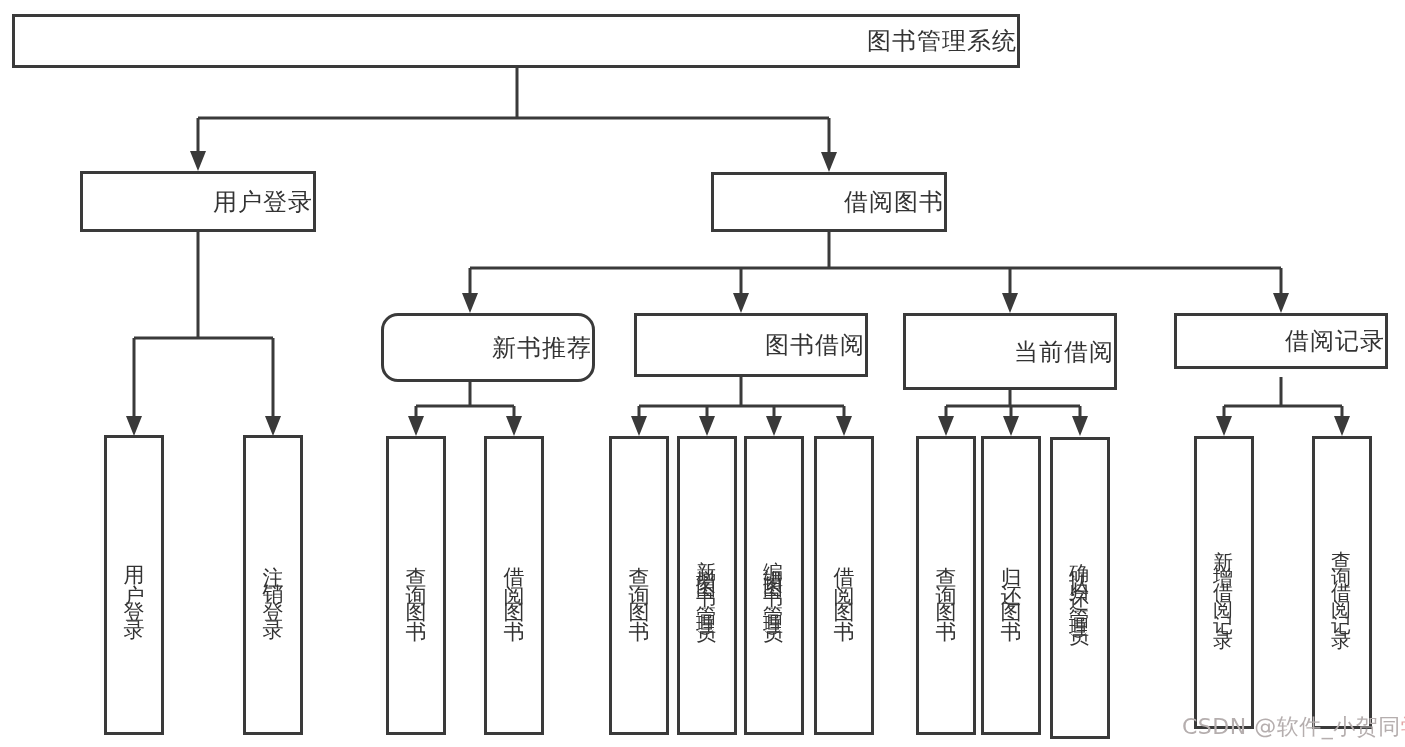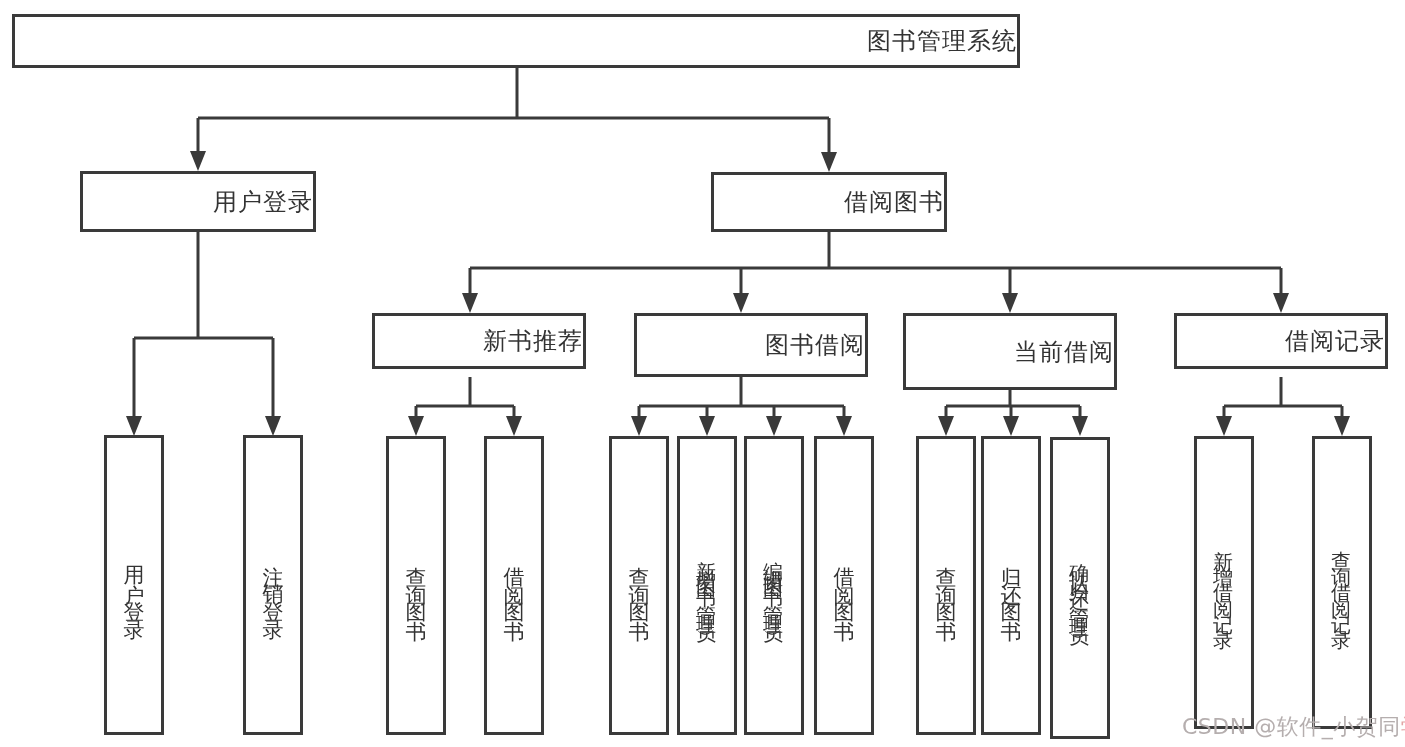--- a/index.html
+++ b/index.html
@@ -67,21 +67,21 @@
     <span>图书管理系统</span>
   </div>
 
   <div class="pbox" style="left:80px;top:171px;width:236px;height:61px;">
     <span>用户登录</span>
   </div>
   <div class="pbox" style="left:711px;top:172px;width:236px;height:60px;">
     <span>借阅图书</span>
   </div>
 
-  <div class="pbox" style="left:372px;top:313px;width:214px;height:56px;">
+  <div class="pbox" style="left:381px;top:313px;width:214px;height:69px;border-radius:17px;">
     <span>新书推荐</span>
   </div>
   <div class="pbox" style="left:634px;top:313px;width:234px;height:64px;">
     <span>图书借阅</span>
   </div>
   <div class="pbox" style="left:903px;top:313px;width:214px;height:77px;">
     <span>当前借阅</span>
   </div>
   <div class="pbox" style="left:1174px;top:313px;width:214px;height:56px;">
     <span>借阅记录</span>

